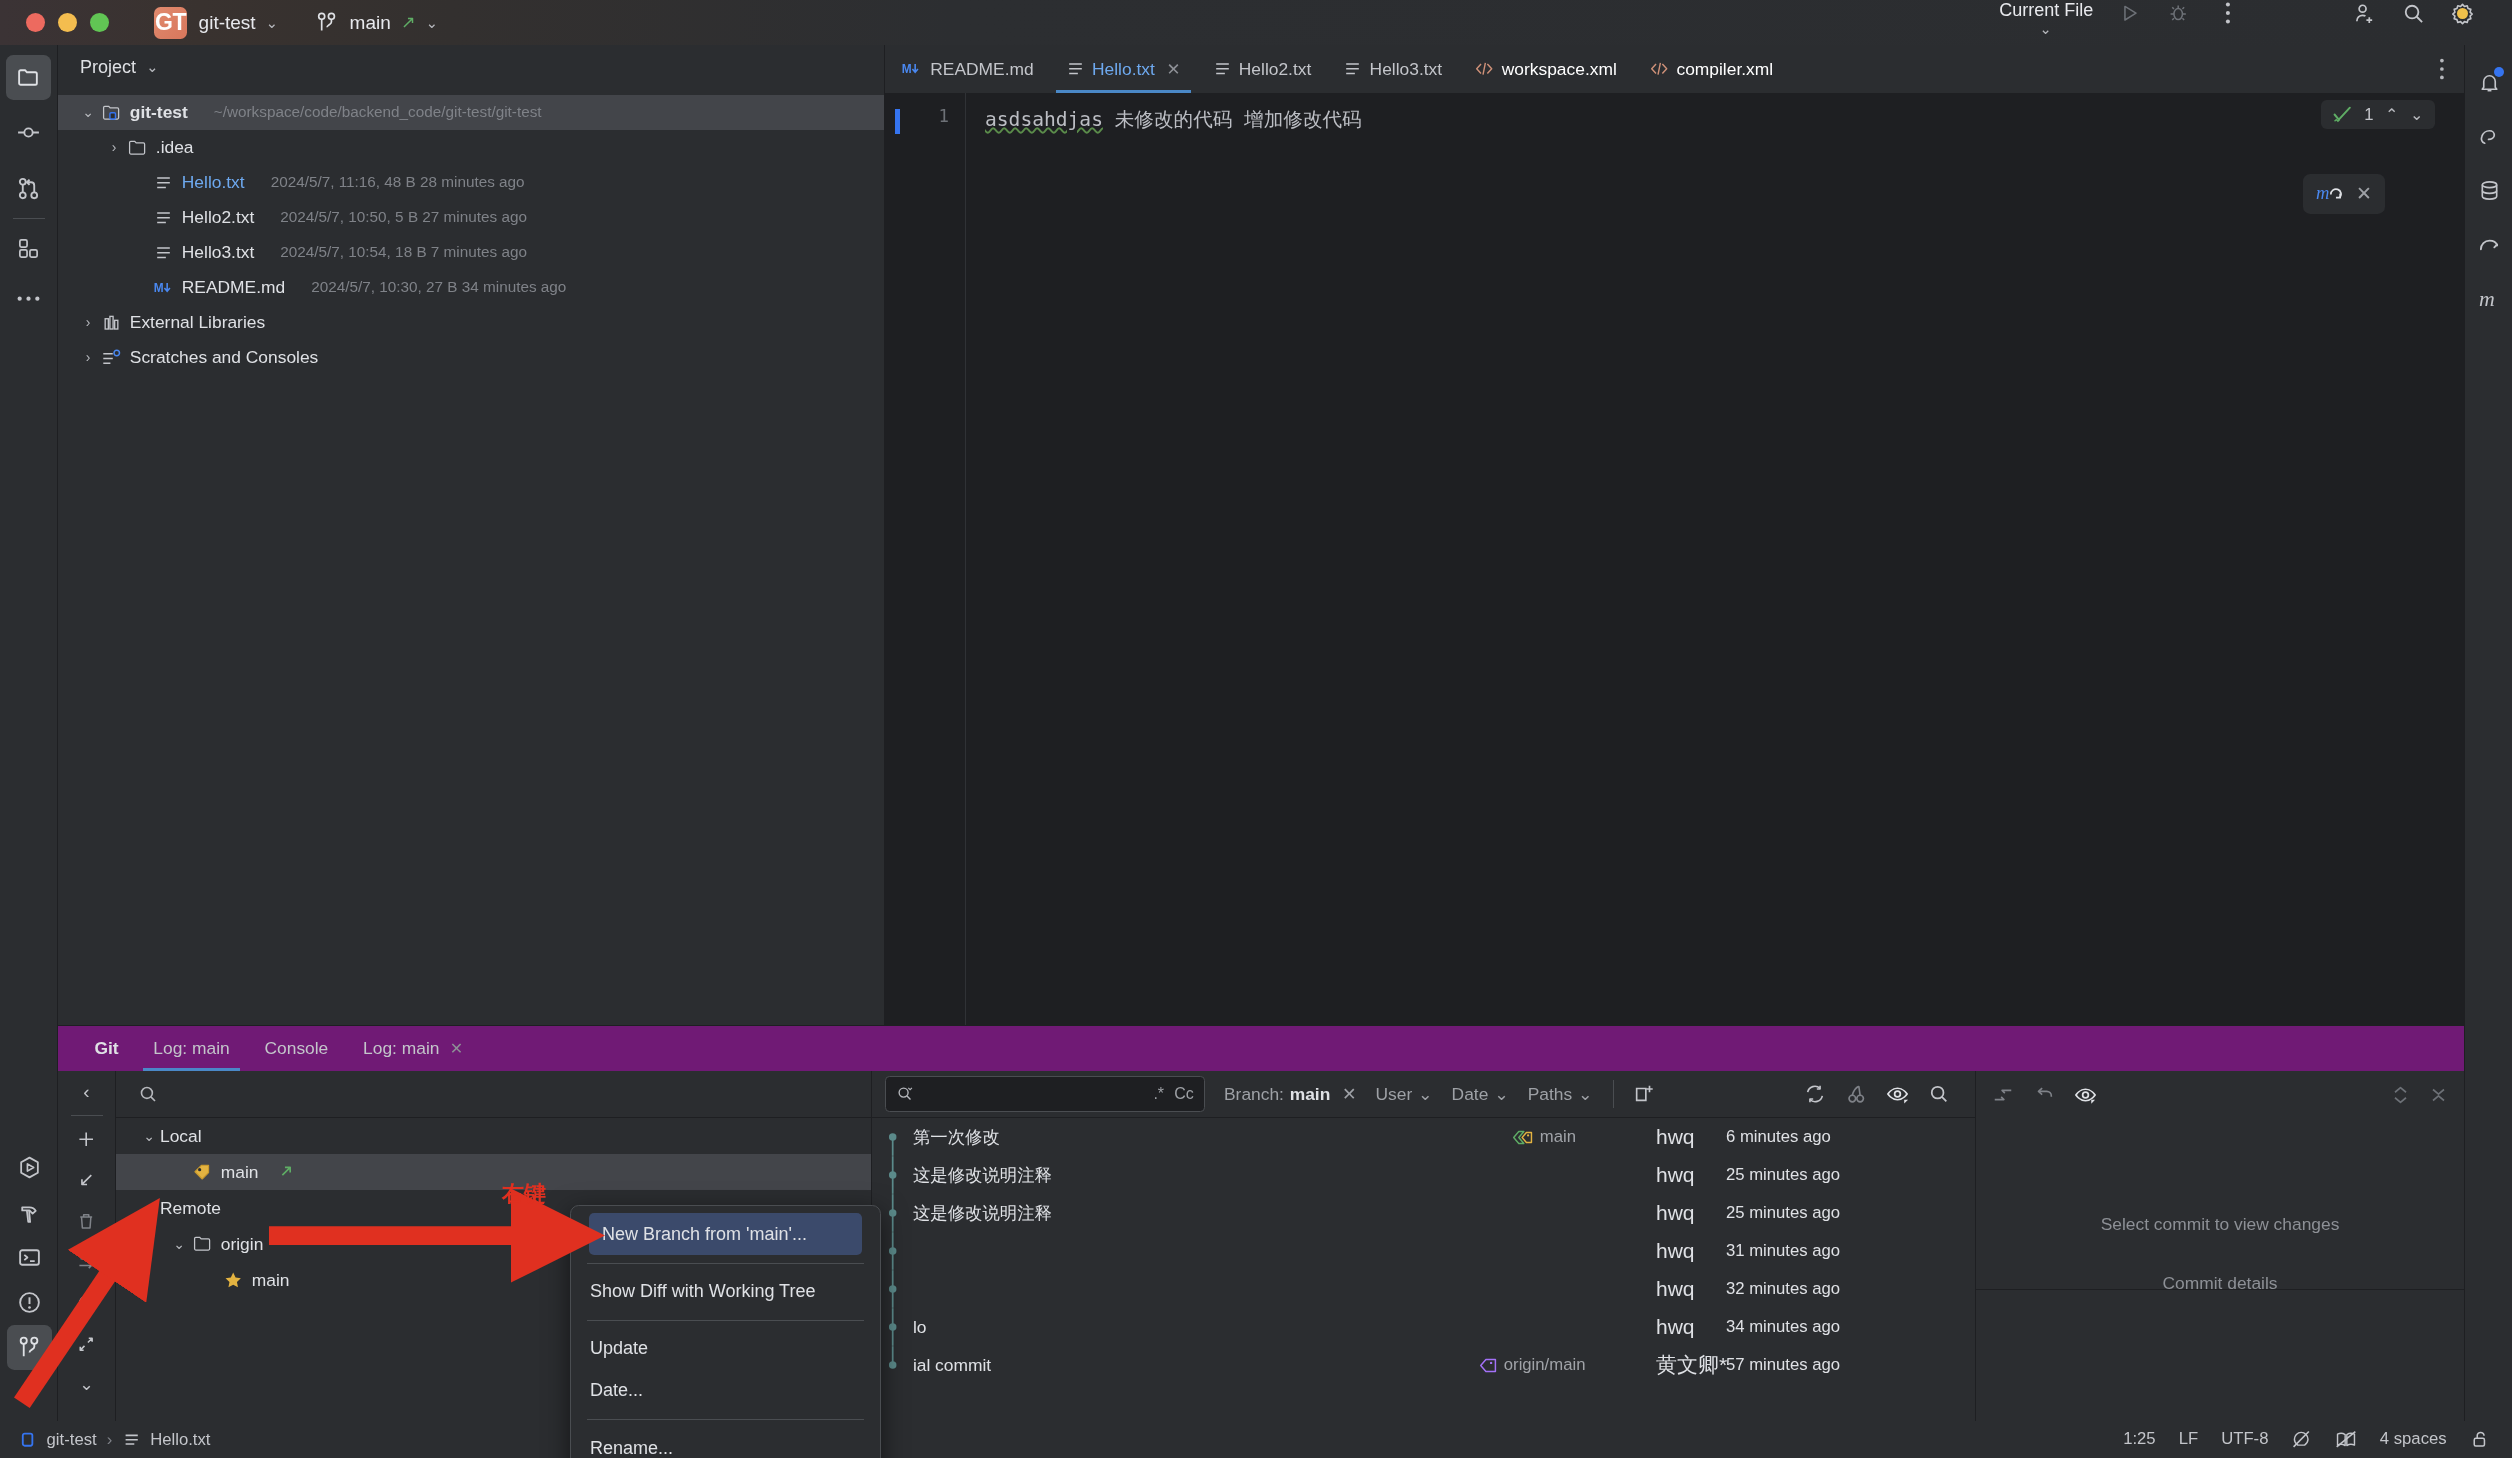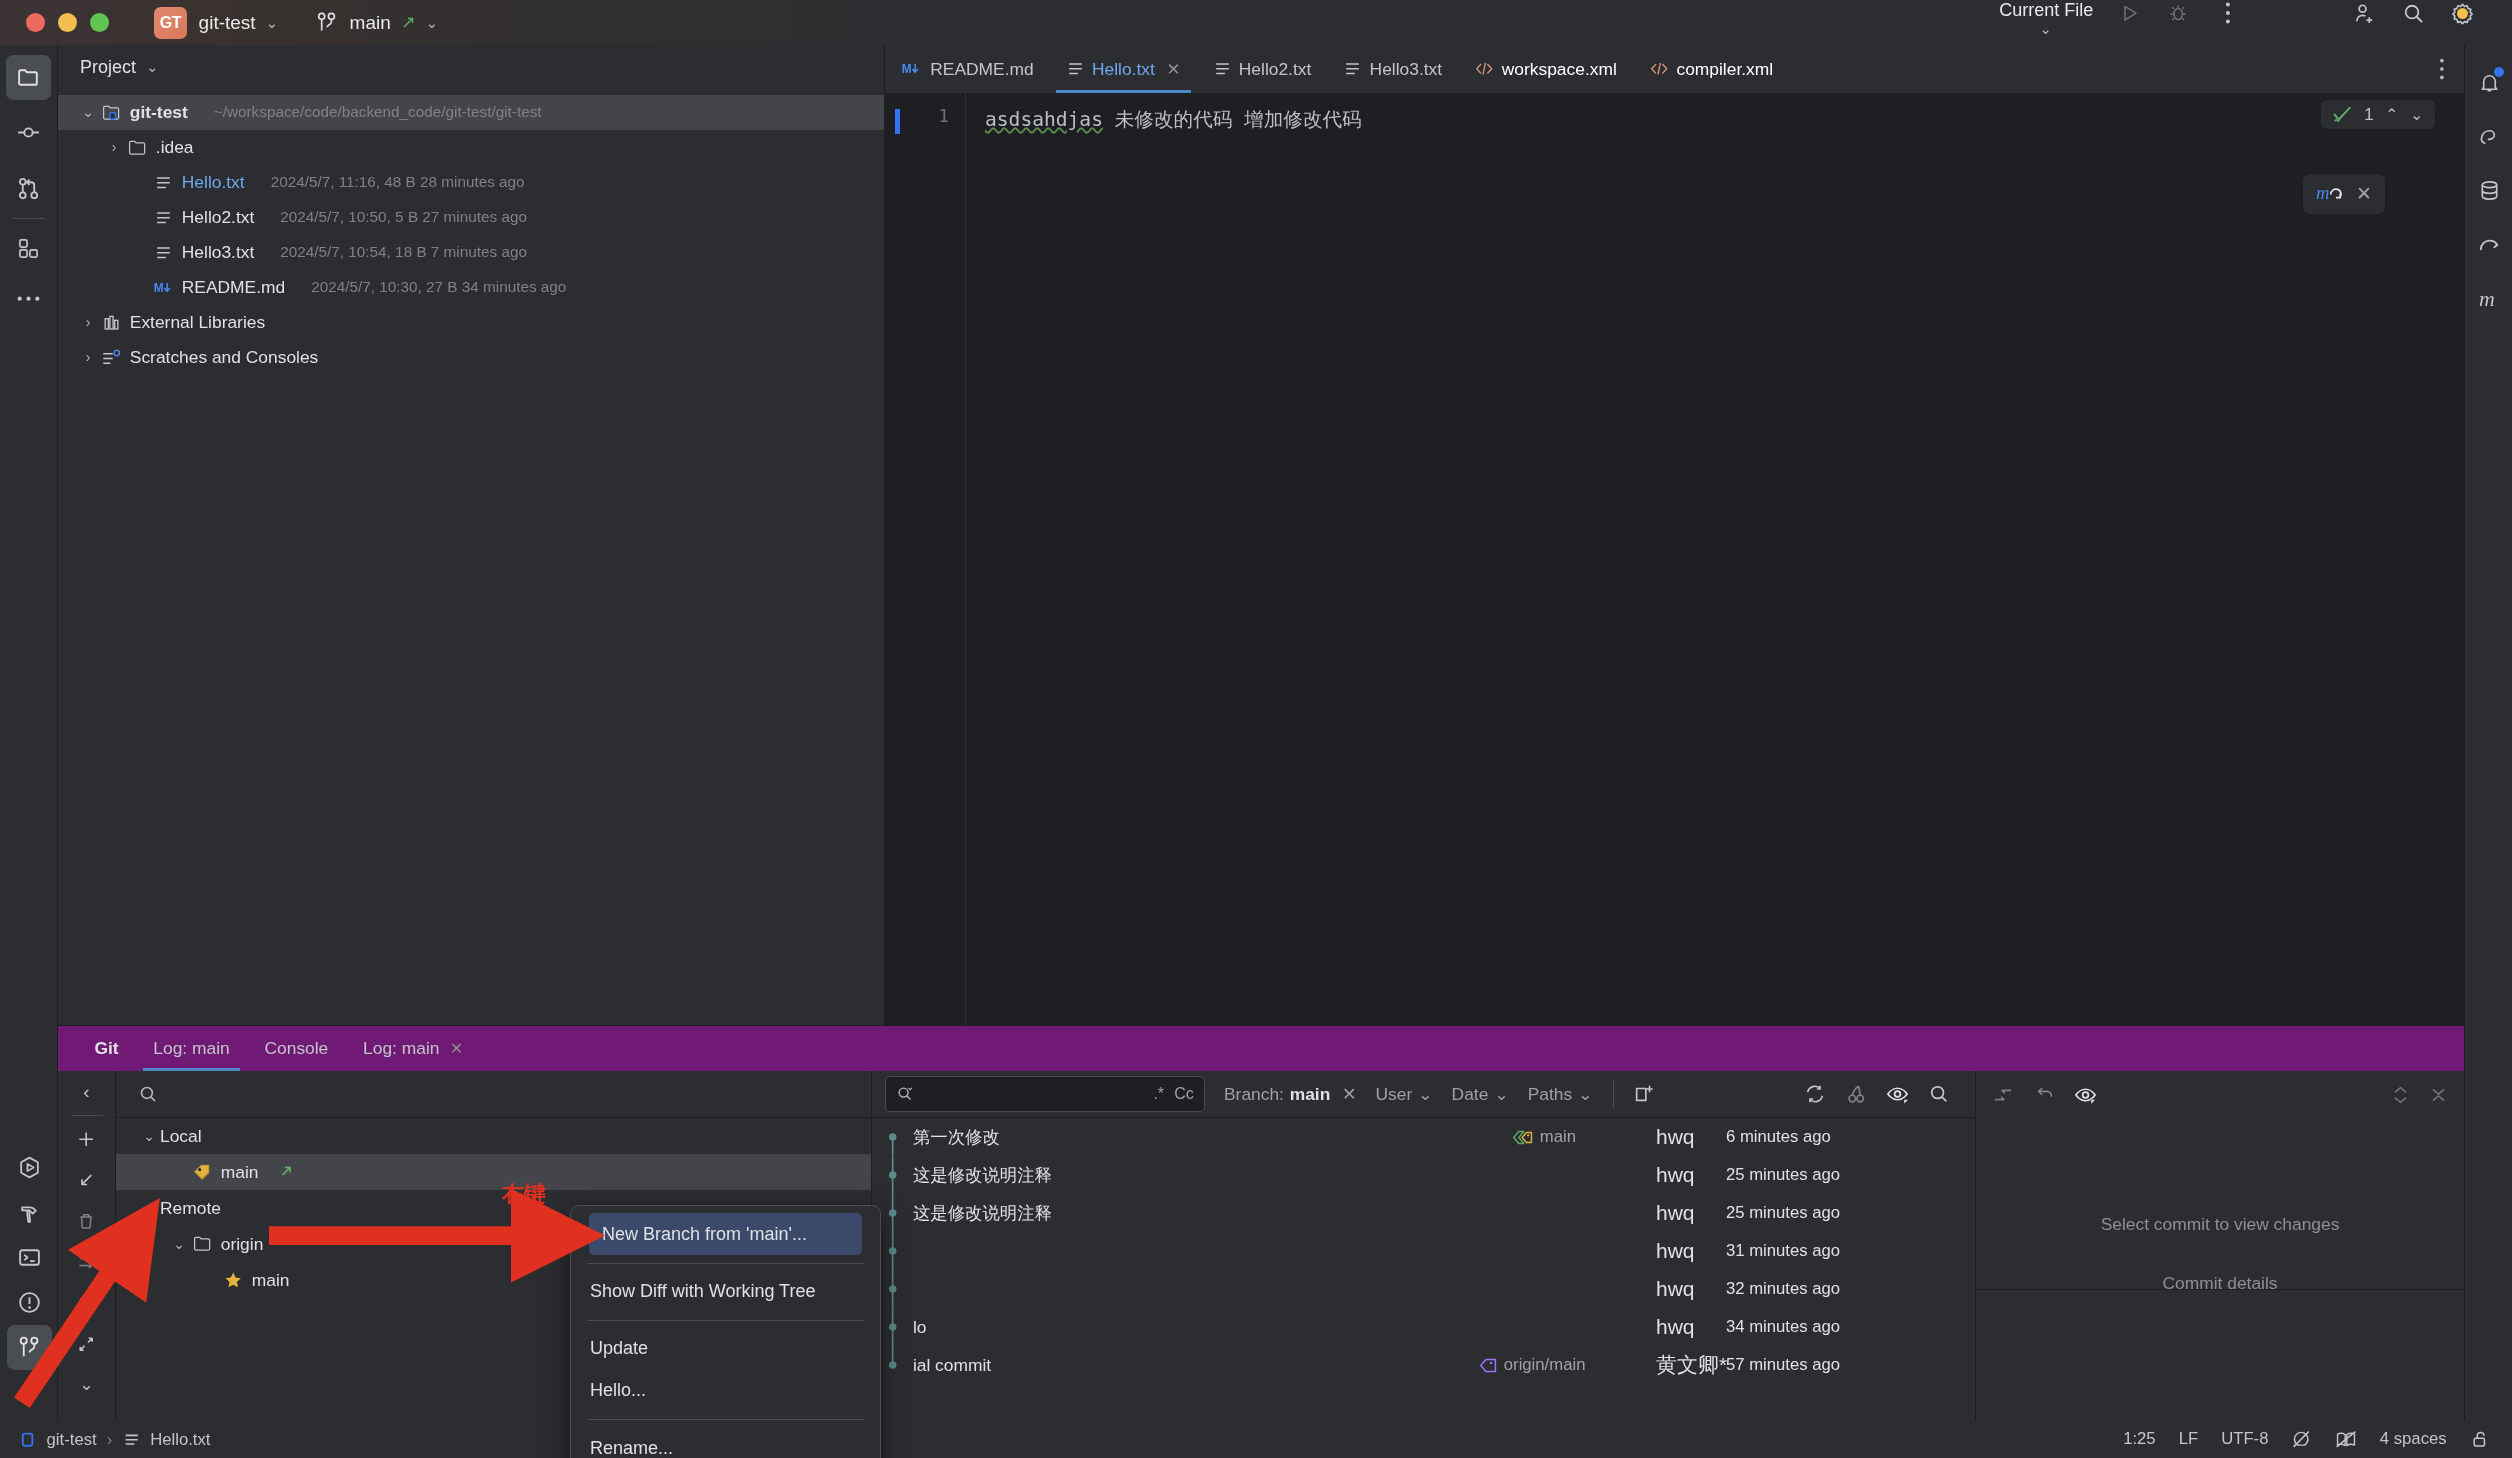--- a/index.html
+++ b/index.html
@@ -18,21 +18,21 @@
     background: linear-gradient(90deg,#3b3335 0%, #39322f 8%, #33302f 18%, #2c2e31 38%, #2b2d30 100%);
     display: flex; align-items: center;
   }
   .traffic { display: flex; gap: 13px; margin-left: 26px; }
   .tl { width: 19px; height: 19px; border-radius: 50%; }
   .tl.r { background: #ed6a5f; } .tl.y { background: #f4bd4f; } .tl.g { background: #61c554; }
 
   .proj-badge {
     width: 33px; height: 32px; border-radius: 6.5px;
     background: linear-gradient(135deg,#e08a6e,#d9775c);
-    color: #fff; font-size: 16px; font-weight: bold;
+    color: #fff; font-size: 23px; font-weight: bold;
     display: flex; align-items: center; justify-content: center;
     margin-left: 45px; letter-spacing: -0.4px;
   }
   .tb-text { font-size: 19px; color: #e8e9ed; margin-left: 11.6px; }
   .chev { display: inline-block; margin-left: 10.2px; color: #b6b8bd; font-size: 14.5px; }
   .branch-grp { display: flex; align-items: center; margin-left: 38px; }
   .tb-right { margin-left: auto; display: flex; align-items: center; gap: 0; padding-right: 25px; }
   .tb-item { display: flex; align-items: center; height: 45px; padding: 0 11.6px; flex-direction: column; }
   .tb-icon { width: 26px; height: 26px; display: flex; align-items: center; justify-content: center; }
   .gear-badge { position: absolute; right: 19px; top: 8px; width: 11px; height: 11px; border-radius: 50%; background: #f0c14b; }
@@ -953,21 +953,21 @@
       </div>
       <div class="msep"></div>
       <div class="mi">
         <span>Show Diff with Working Tree</span>
       </div>
       <div class="msep"></div>
       <div class="mi">
         <span>Update</span>
       </div>
       <div class="mi">
-        <span>Hello...</span>
+        <span>Date...</span>
       </div>
       <div class="msep"></div>
       <div class="mi">
         <span>Rename...</span>
       </div>
     </div>
 
   <svg class="anno-svg" viewBox="0 0 3456 2006" width="2512" height="1458">
     <defs>
       <marker id="ah" markerWidth="5" markerHeight="5" refX="2.6" refY="2.5" orient="auto">

